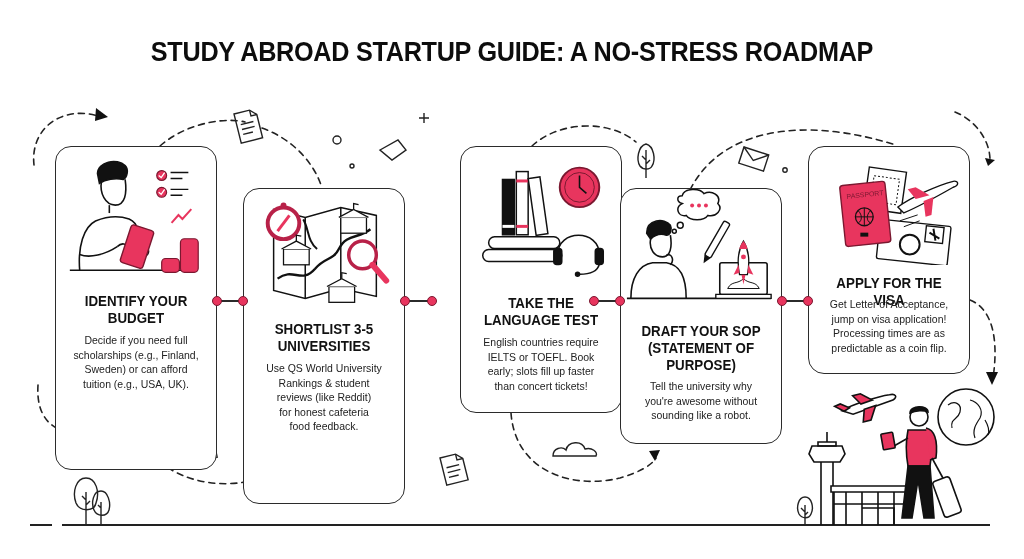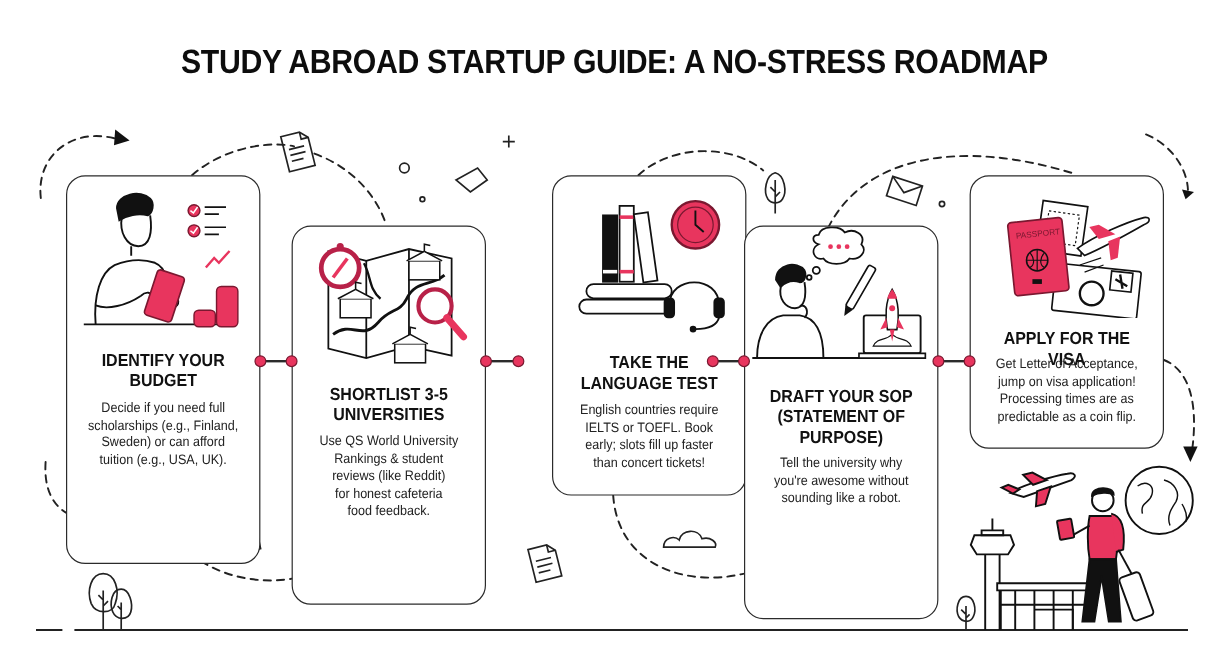--- a/index.html
+++ b/index.html
@@ -244,21 +244,21 @@
     <div>LANGUAGE TEST</div>
   </div>
   <div class="body" style="top:188px;">
     <div>English countries require</div>
     <div>IELTS or TOEFL. Book</div>
     <div>early; slots fill up faster</div>
     <div>than concert tickets!</div>
   </div>
 </div>
 
-<div class="card" style="left:620px; top:188px; width:162px; height:328px;">
+<div class="card" style="left:620px; top:188px; width:162px; height:256px;">
   <svg class="illus" viewBox="0 0 162 120" height="120">
     <g stroke="#111" stroke-width="1.5" fill="#fff">
       <path d="M62 6 C64 -2, 80 -2, 84 4 C92 0, 102 6, 98 14 C104 20, 96 28, 88 26 C84 32, 70 32, 66 26 C58 28, 54 18, 62 14 C56 12, 56 6, 62 6 Z"></path>
       <circle cx="60" cy="36" r="3"></circle>
       <circle cx="54" cy="42" r="2"></circle>
     </g>
     <g fill="#e8355e">
         <circle cx="72" cy="16" r="2"></circle>
         <circle cx="79" cy="16" r="2"></circle>
         <circle cx="86" cy="16" r="2"></circle>

